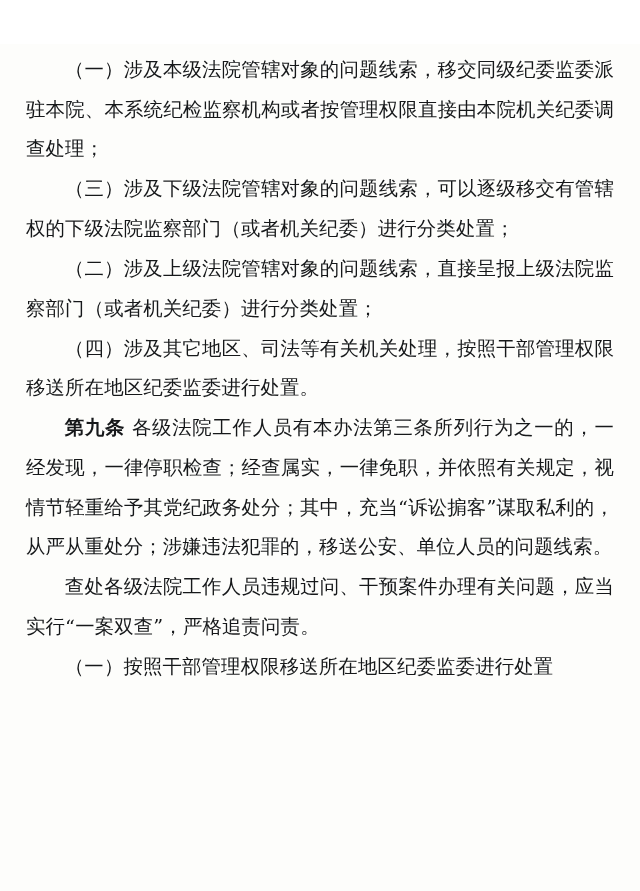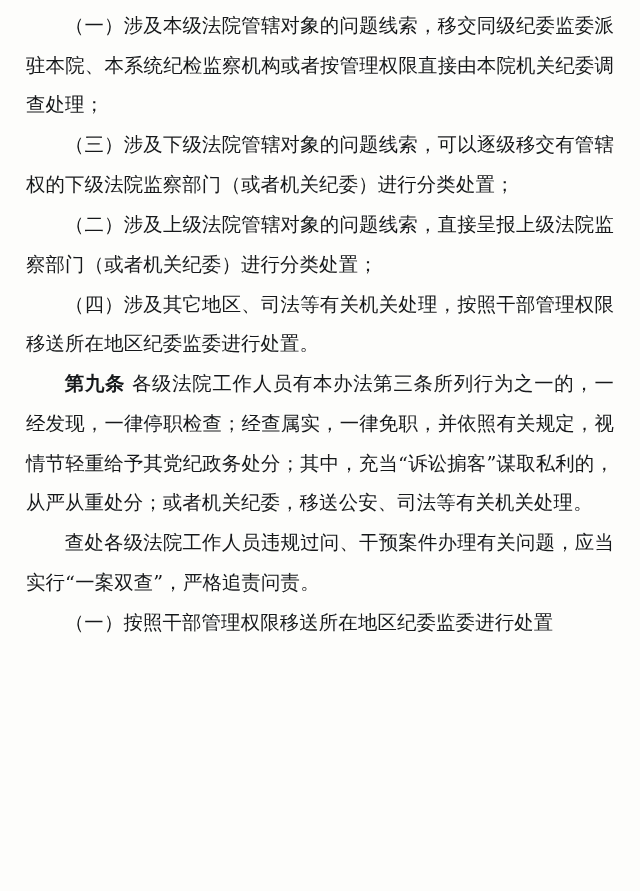--- a/index.html
+++ b/index.html
@@ -17,20 +17,21 @@
     position: relative;
     width: 640px;
     height: 891px;
     background: #fdfdfb;
     padding: 0;
     box-sizing: border-box;
   }
   .doc-body {
     padding: 6px 26px 0 26px;
     box-sizing: border-box;
+    margin-top: 44px;
   }
   p.para {
     margin: 0 0 0.5px 0;
     font-size: 19.4px;
     line-height: 39.6px;
     color: #16181a;
     text-align: justify;
     text-justify: inter-ideograph;
     letter-spacing: 0.15px;
     font-family: "DejaVu Serif", "Liberation Serif", serif;
@@ -56,21 +57,21 @@
 
     <p class="para">（三）涉及下级法院管辖对象的问题线索，可以逐级移交有管辖权的下级法院监察部门（或者机关纪委）进行分类处置；</p>
 
     <p class="para">（二）涉及上级法院管辖对象的问题线索，直接呈报上级法院监察部门（或者机关纪委）进行分类处置；</p>
 
     <p class="para">（四）涉及其它地区、司法等有关机关处理，按照干部管理权限移送所在地区纪委监委进行处置。</p>
 
 
     <p class="para">
       <span class="bold-lead">第九条</span>
-      <span>各级法院工作人员有本办法第三条所列行为之一的，一经发现，一律停职检查；经查属实，一律免职，并依照有关规定，视情节轻重给予其党纪政务处分；其中，充当“诉讼掮客”谋取私利的，从严从重处分；或者机关纪委，移送公安、司法等有关机关处理。</span>
+      <span>各级法院工作人员有本办法第三条所列行为之一的，一经发现，一律停职检查；经查属实，一律免职，并依照有关规定，视情节轻重给予其党纪政务处分；其中，充当“诉讼掮客”谋取私利的，从严从重处分；涉嫌违法犯罪的，移送公安、单位人员的问题线索。</span>
     </p>
 
     <p class="para">查处各级法院工作人员违规过问、干预案件办理有关问题，应当实行“一案双查”，严格追责问责。</p>
 
 
     <p class="para last-line">（一）按照干部管理权限移送所在地区纪委监委进行处置</p>
 
   </div>
 </div>
 

